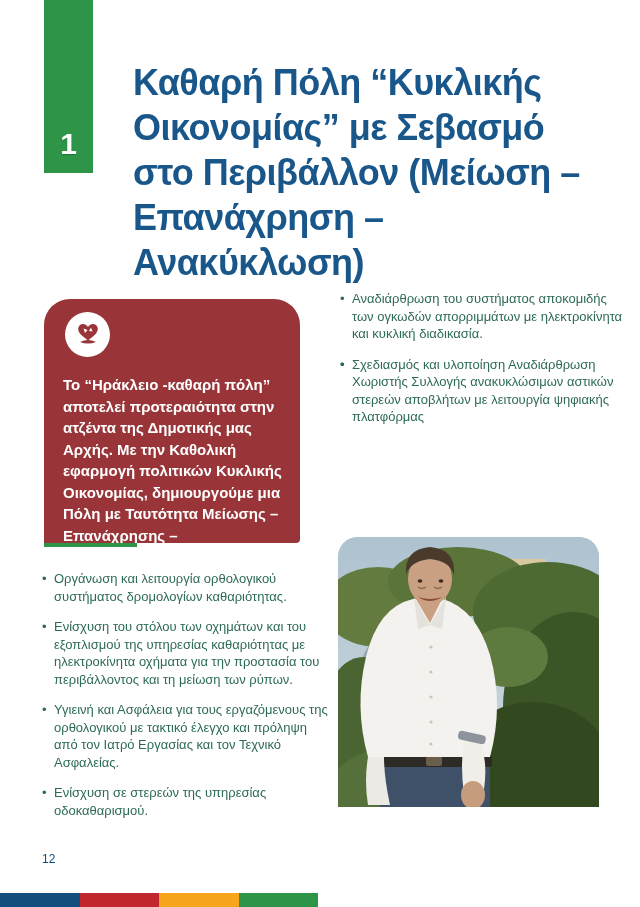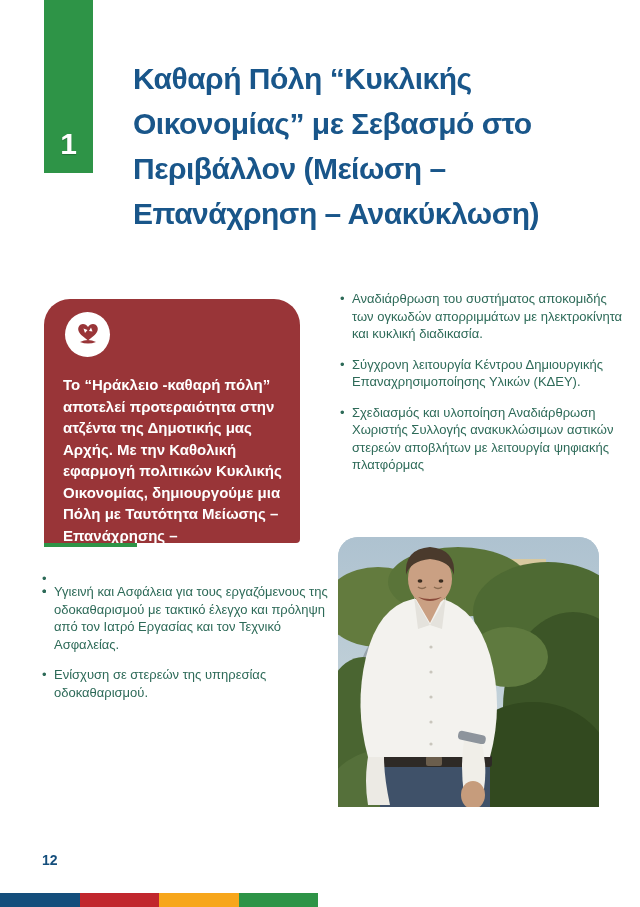--- a/index.html
+++ b/index.html
@@ -7,21 +7,21 @@
        font-family:"Liberation Sans",sans-serif;}
 
   
   .chapter-bar{position:absolute;left:44px;top:0;width:49px;height:173px;
     background:#2e9447;display:flex;align-items:flex-end;justify-content:center;}
   .chapter-bar .num{color:#ffffff;font-weight:bold;font-size:30px;line-height:1;
     padding-bottom:14px;text-shadow:0 1px 1px rgba(0,0,0,.25);}
 
   
   .page-title{position:absolute;left:133px;top:36px;width:478px;
-    color:#19568a;font-weight:bold;font-size:30px;line-height:45px;letter-spacing:-.5px;}
+    color:#19568a;font-weight:bold;font-size:36px;line-height:45px;letter-spacing:-.5px;}
 
   
   .highlight{position:absolute;left:44px;top:299px;width:256px;height:244px;
     background:#993538;border-radius:26px 26px 4px 0;box-sizing:border-box;
     padding:13px 18px 0 19px;}
   .highlight .icon-circle{width:45px;height:45px;border-radius:50%;background:#ffffff;
     display:flex;align-items:center;justify-content:center;margin-left:2px;}
   .highlight p{margin:17px 0 0 0;color:#ffffff;font-weight:bold;
     font-size:15px;line-height:21.5px;}
   .green-underline{position:absolute;left:44px;top:543px;width:93px;height:4px;
@@ -35,21 +35,21 @@
   .bullets-right{left:340px;top:290px;width:292px;}
   .bullets-left{left:42px;top:570px;width:292px;}
 
   
   .photo{position:absolute;left:338px;top:537px;width:261px;height:270px;
     border-radius:20px 20px 0 0;overflow:hidden;background:#b9c9d4;}
   .photo svg{display:block;}
 
   
   .page-number{position:absolute;left:42px;top:852px;color:#144e7c;
-    font-weight:bold;font-size:14px;}
+    font-weight:normal;font-size:12px;}
   .footer-bar{position:absolute;left:0;top:893px;height:14px;width:640px;display:flex;}
   .footer-bar .seg{width:79.5px;height:14px;}
   .seg-navy{background:#144e7c;} .seg-red{background:#c1272d;}
   .seg-yellow{background:#f7a61b;} .seg-green{background:#2e9447;}
 </style>
 </head>
 <body>
 
 <div class="chapter-bar">
   <span class="num">1</span>
@@ -69,38 +69,39 @@
 </div>
 <div class="green-underline"></div>
 
 <ul class="bullets bullets-right">
   <li>
     <span class="dot">•</span>
     <span>Αναδιάρθρωση του συστήματος αποκομιδής των ογκωδών απορριμμάτων με ηλεκτροκίνητα και κυκλική διαδικασία.</span>
   </li>
   <li>
     <span class="dot">•</span>
-    <span>Σύγχρονη λειτουργία Κέντρου Δημιουργικής Επαναχρησιμοποίησης Υλικών (ΚΔΕΥ).</span>
   </li>
   <li>
     <span class="dot">•</span>
     <span>Σχεδιασμός και υλοποίηση Αναδιάρθρωση Χωριστής Συλλογής ανακυκλώσιμων αστικών στερεών αποβλήτων με λειτουργία ψηφιακής πλατφόρμας</span>
   </li>
 </ul>
 
 <ul class="bullets bullets-left">
   <li>
     <span class="dot">•</span>
+    <span>Οργάνωση και λειτουργία ορθολογικού συστήματος δρομολογίων καθαριότητας.</span>
   </li>
   <li>
     <span class="dot">•</span>
+    <span>Ενίσχυση του στόλου των οχημάτων και του εξοπλισμού της υπηρεσίας καθαριότητας με ηλεκτροκίνητα οχήματα για την προστασία του περιβάλλοντος και τη μείωση των ρύπων.</span>
   </li>
   <li>
     <span class="dot">•</span>
-    <span>Υγιεινή και Ασφάλεια για τους εργαζόμενους της οδοκαθαρισμού με τακτικό έλεγχο και πρόληψη από τον Ιατρό Εργασίας και τον Τεχνικό Ασφαλείας.</span>
+    <span>Υγιεινή και Ασφάλεια για τους εργαζόμενους της ορθολογικού με τακτικό έλεγχο και πρόληψη από τον Ιατρό Εργασίας και τον Τεχνικό Ασφαλείας.</span>
   </li>
   <li>
     <span class="dot">•</span>
     <span>Ενίσχυση σε στερεών της υπηρεσίας οδοκαθαρισμού.</span>
   </li>
 </ul>
 
 <div class="photo">
   <svg width="261" height="270" viewBox="0 0 261 270" aria-hidden="true">
     <defs>

